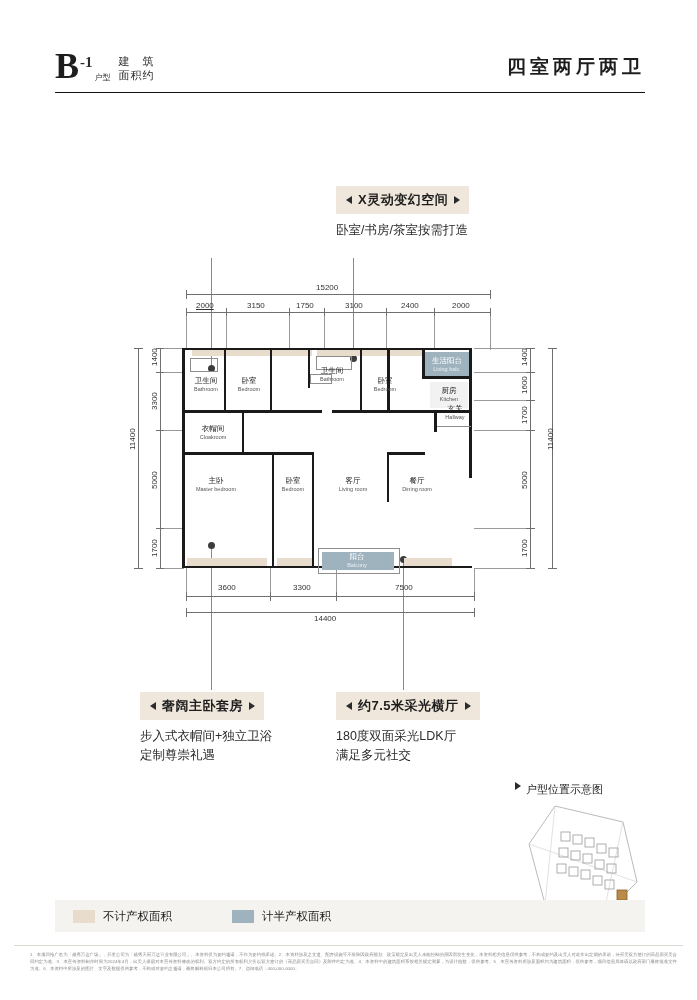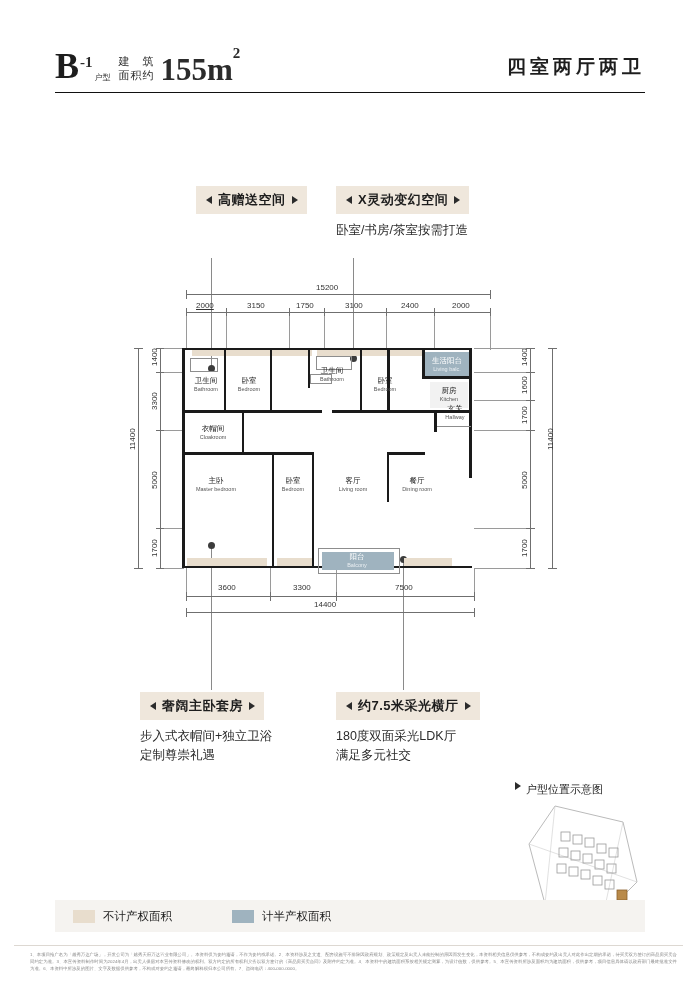--- a/index.html
+++ b/index.html
@@ -93,32 +93,26 @@
 
   <div class="header">
     <div class="hdr-left">
       <span class="hdr-B">B</span>
       <span class="hdr-sup">-1</span>
       <span class="hdr-hu">户型</span>
       <span class="hdr-2col">
         <div>建　筑</div>
         <div>面积约</div>
       </span>
-      <span class="hdr-area"><span>155m</span><sup>2</sup></span>
     </div>
     <div class="hdr-right">四室两厅两卫</div>
     <div class="hdr-rule"></div>
   </div>
 
   <div class="callout c1">
-    <div class="tag">
-      <span class="tri-l"></span>
-      <span>高赠送空间</span>
-      <span class="tri-r"></span>
-    </div>
   </div>
 
   <div class="callout c2">
     <div class="tag">
       <span class="tri-l"></span>
       <span>X灵动变幻空间</span>
       <span class="tri-r"></span>
     </div>
     <div class="desc">
       <div>卧室/书房/茶室按需打造</div>
@@ -247,21 +241,21 @@
     <div class="dimline" style="left:140px; top:310px; width:1px; height:9px;"></div>
     <div class="dimline" style="left:206px; top:310px; width:1px; height:9px;"></div>
     <div class="dimline" style="left:344px; top:310px; width:1px; height:9px;"></div>
     <div class="dimtext" style="left:88px;  top:301px;">3600</div>
     <div class="dimtext" style="left:163px; top:301px;">3300</div>
     <div class="dimtext" style="left:265px; top:301px;">7500</div>
 
     <div class="dimline" style="left:56px; top:330px; width:288px; height:1px;"></div>
     <div class="dimline" style="left:56px;  top:326px; width:1px; height:9px;"></div>
     <div class="dimline" style="left:344px; top:326px; width:1px; height:9px;"></div>
-    <div class="dimtext" style="left:184px; top:318px;">14400</div>
+    <div class="dimtext" style="left:184px; top:332px;">14400</div>
 
     <div class="walls">
 
       <div class="fill-beige" style="left:10px; top:2px; width:120px; height:6px;"></div>
       <div class="fill-beige" style="left:135px; top:2px; width:105px; height:6px;"></div>
       <div class="fill-blue" style="left:243px; top:4px; width:44px; height:24px;"></div>
 
       <div class="wall" style="left:0px;   top:0px;   width:290px; height:2px;"></div>
       <div class="wall" style="left:0px;   top:0px;   width:3px;   height:220px;"></div>
       <div class="wall" style="left:287px; top:0px;   width:3px;   height:130px;"></div>

